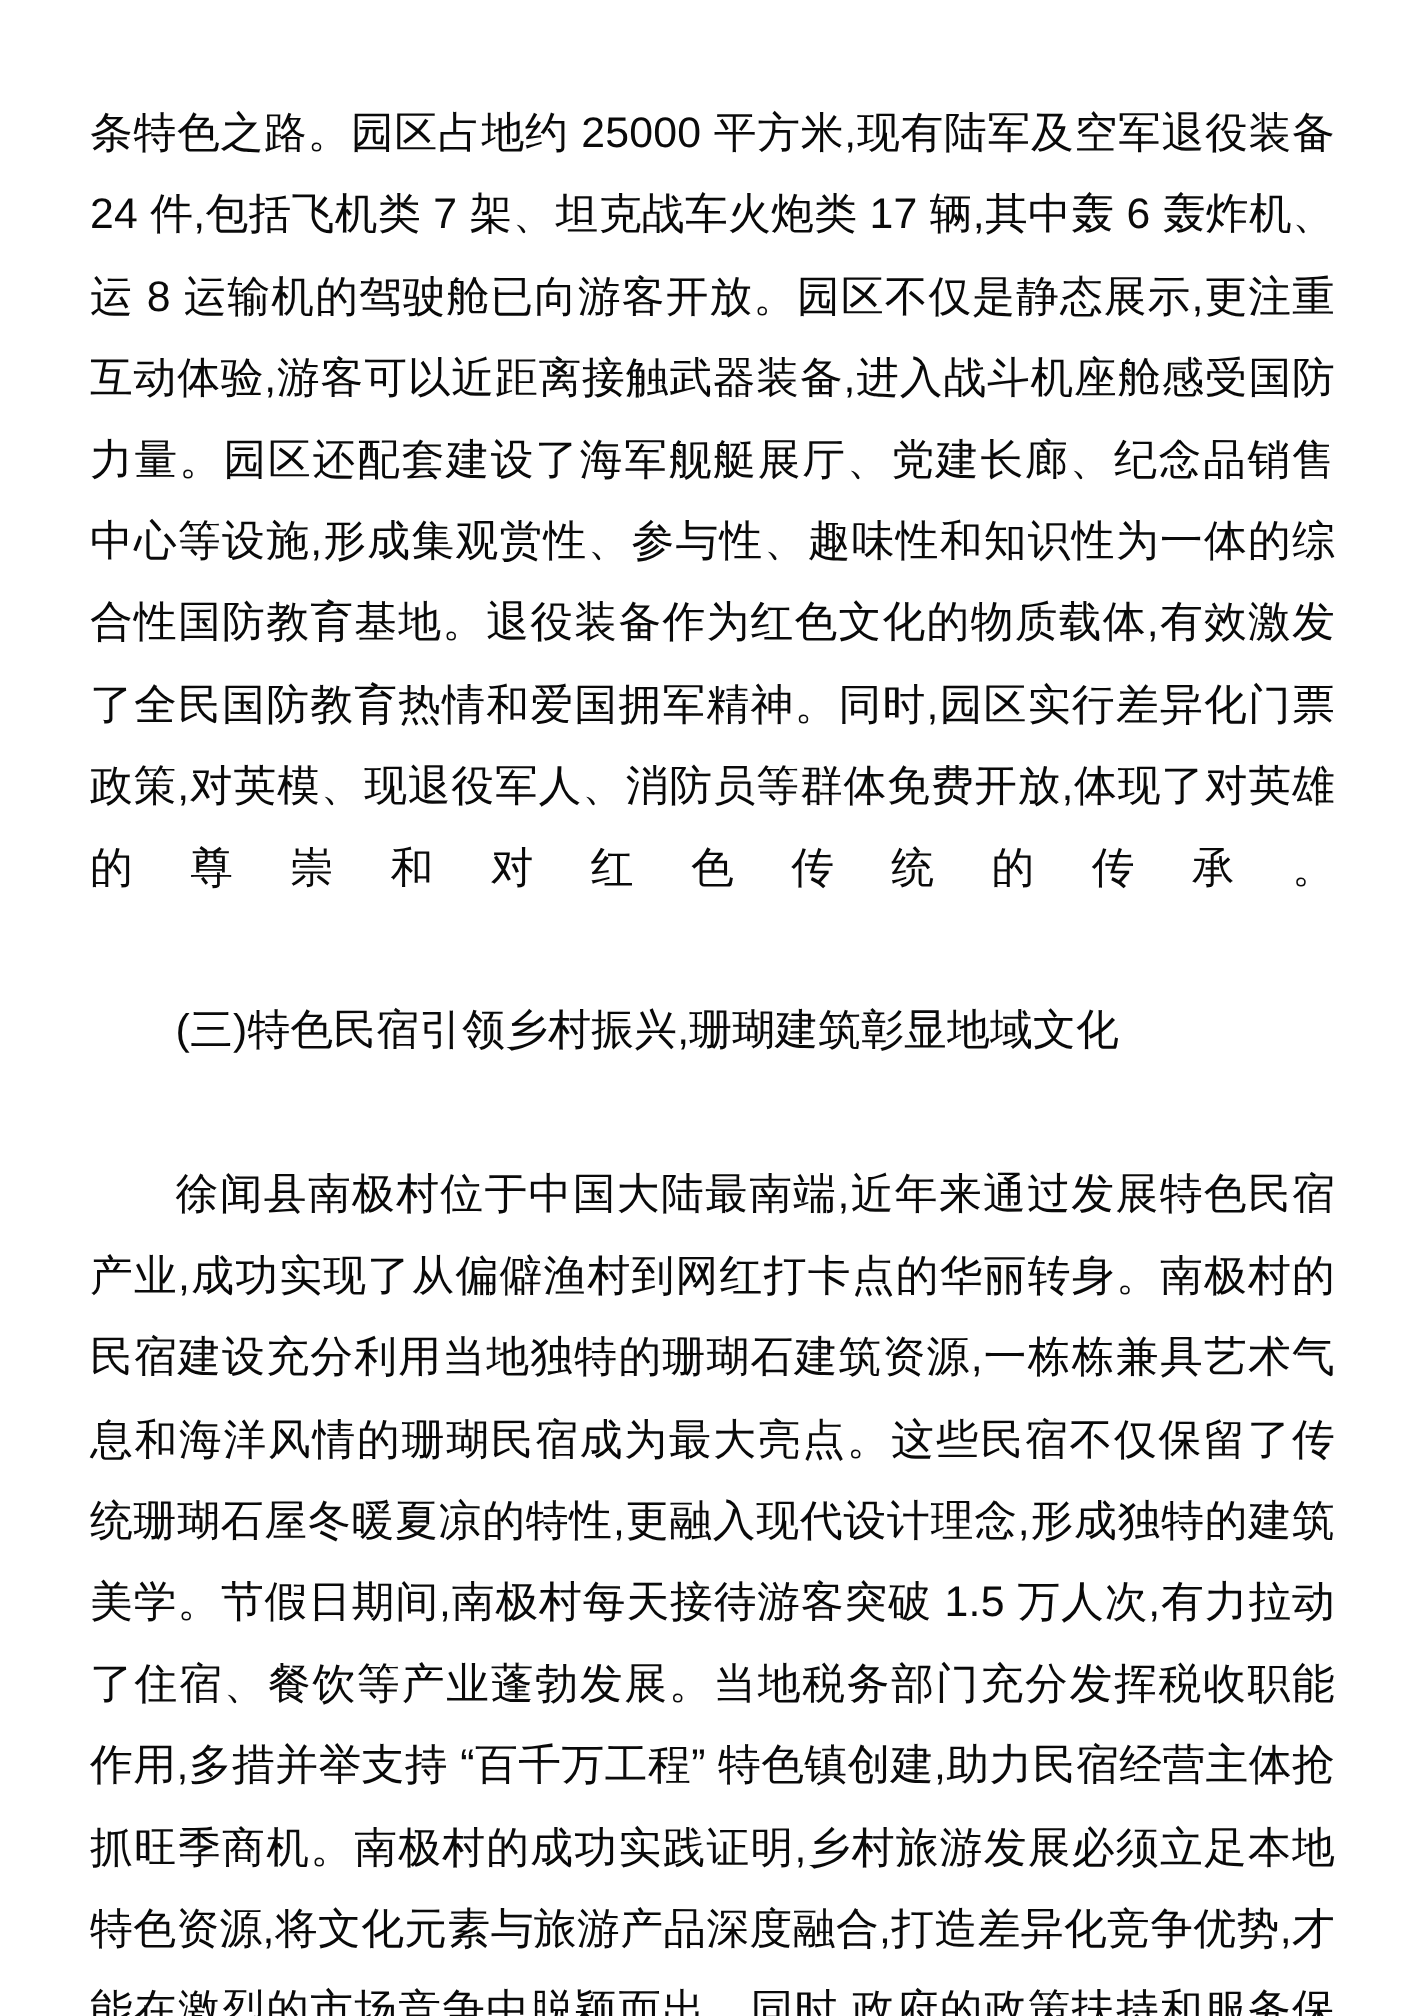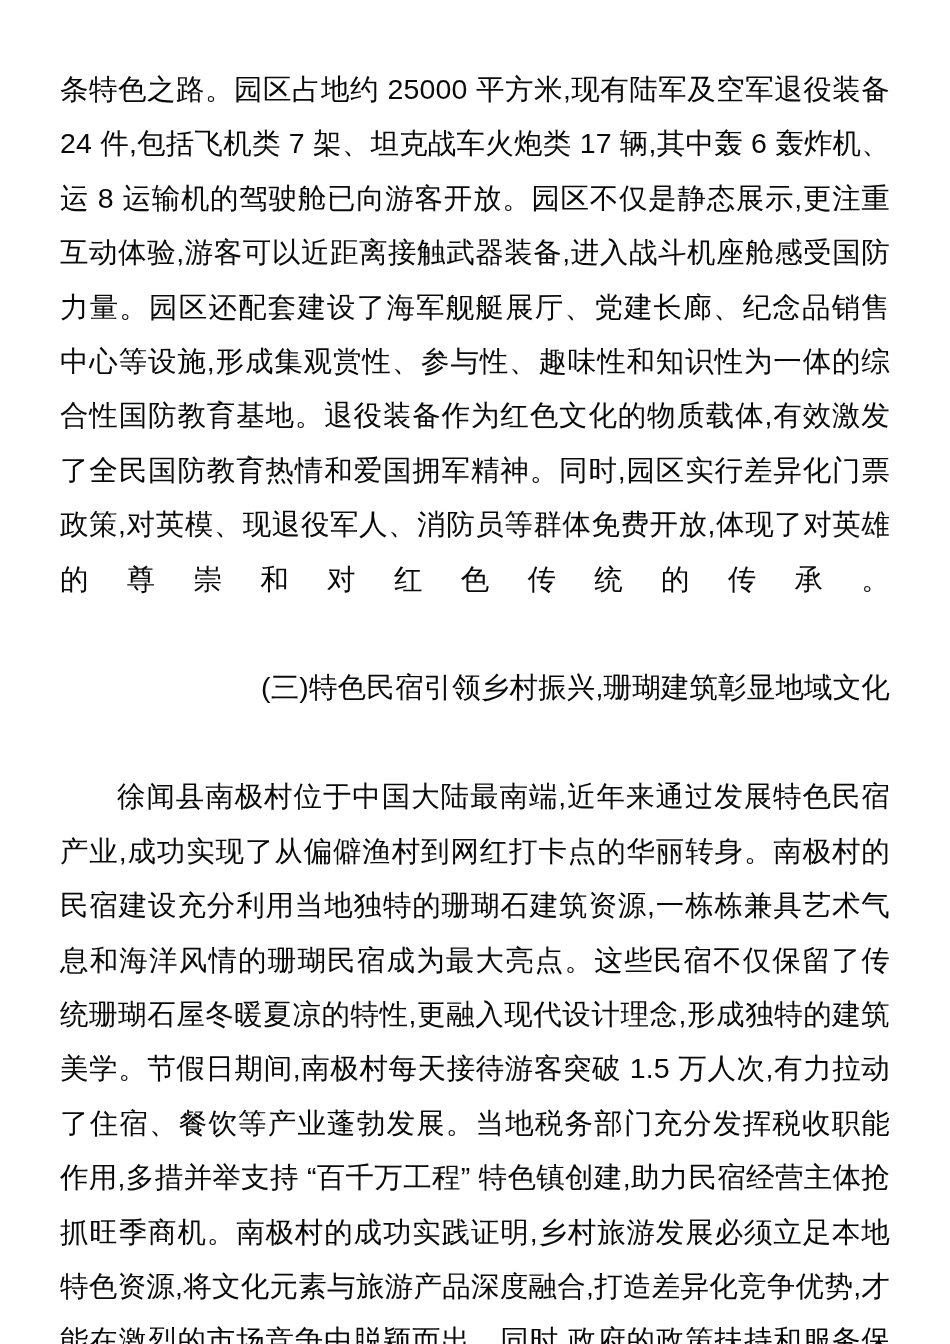--- a/index.html
+++ b/index.html
@@ -47,21 +47,21 @@
     text-indent: 2em;
   }
 
   
   .para.continued {
     text-indent: 0;
   }
 
   .heading {
     text-indent: 2em;
-    text-align: right;
+    text-align: left;
   }
 
   
   .para::after,
   .heading::after {
     content: "";
     display: inline-block;
     width: 100%;
   }
 </style>

